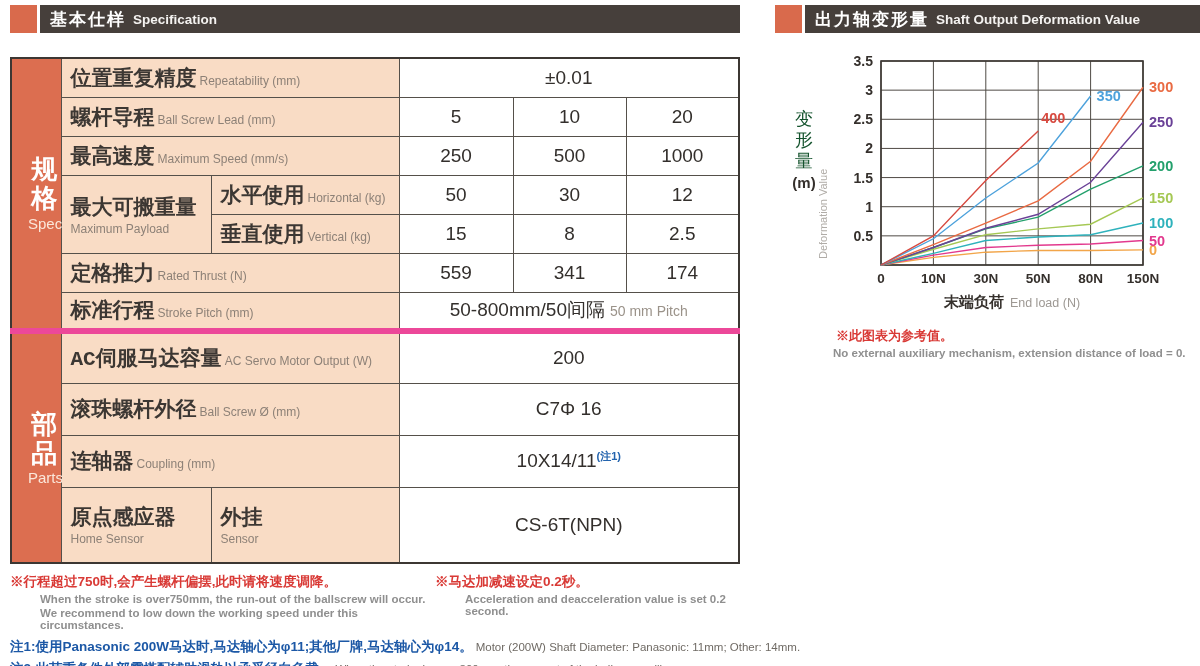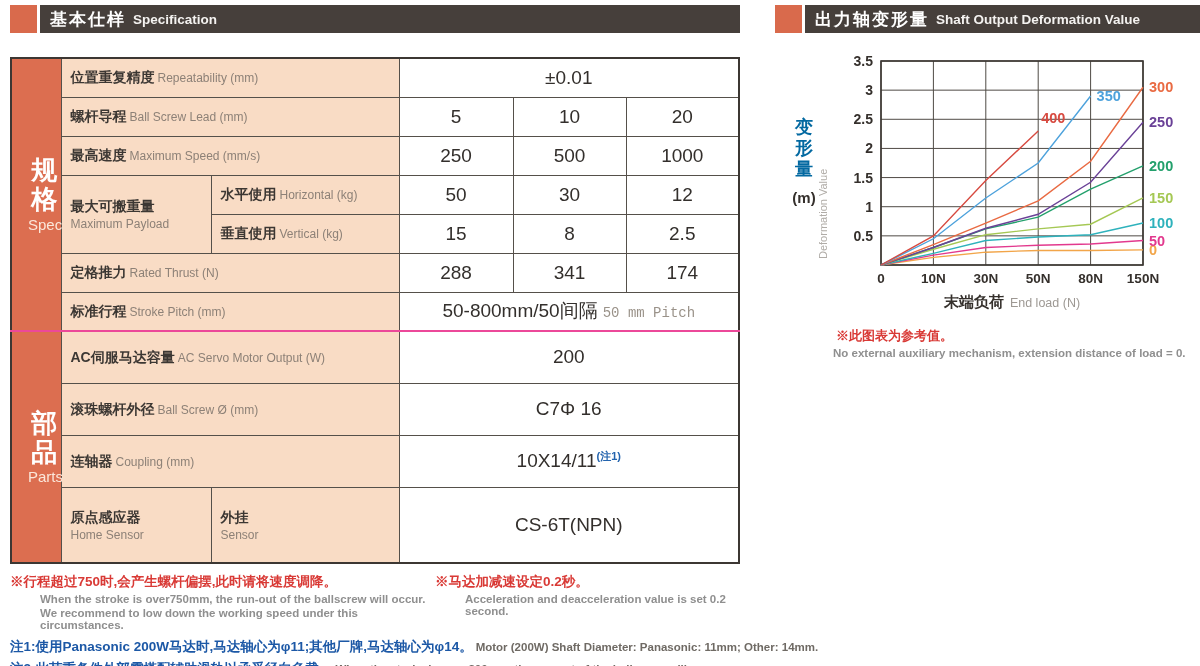--- a/index.html
+++ b/index.html
@@ -18,46 +18,46 @@
 
   
   table.spec { border-collapse:collapse; width:728px; margin-top:24px;
     border:2px solid #3c3733; table-layout:fixed; }
   table.spec td { border:1px solid #55504a; vertical-align:middle; }
   tr.h39 { height:39px; } tr.h52 { height:52px; } tr.h76 { height:76px; }
   td.strip { background:#dc6e50; text-align:center; color:#fff;padding-left:16px; }
   .strip-cn { font-size:26px; font-weight:bold; line-height:1.1; width:28px; margin:0 auto; word-break:break-all; }
   .strip-en { font-size:15px; color:#fbe7da; margin-top:2px; }
   td.lbl { background:#f9dcc5; padding:3px 6px 3px 9px; position:relative; }
-  td.lbl .cn { font-size:14px; font-weight:bold; color:#3c3733; }
+  td.lbl .cn { font-size:21px; font-weight:bold; color:#3c3733;font-family:Liberation Mono, monospace; }
   td.lbl .en { font-size:12px; color:#8d8177; margin-left:3px; }
   td.lbl .stack-en { display:block; margin-left:0; margin-top:1px; }
   td.val { background:#fff; text-align:center; font-size:19px; color:#332f2c; padding:2px;margin-top:12px; }
-  .val .sub { font-size:14px; color:#9a9289; margin-left:5px;font-family:Liberation Mono, monospace; }
+  .val .sub { font-size:14px; color:#9a9289; margin-left:5px; }
   .note-ref { color:#2464ae; font-size:11px; font-weight:bold; }
   td.lbl .sup-corner { position:absolute; top:2px; right:5px;margin-top:37px; }
   sup.inline-sup { font-size:11px; vertical-align:super; }
-  tr.section-start td { border-top:2px solid #ec4899; }
+  tr.section-start td { border-top:6px solid #ec4899; }
 
   
   .notes { margin-top:9px; }
   .notes-row { display:flex; }
   .note-block-a { width:425px; }
   .note-block-b { width:305px; }
   .red-cn { color:#d93a36; font-weight:bold; font-size:13.5px; }
   .gray-en { color:#8f8f8f; font-size:11.5px; font-weight:bold; margin-left:30px; margin-top:2px; }
   .footnote { margin-top:4px; font-size:13.5px; white-space:nowrap; }
   .footnote .blue-cn { color:#1c58a6; font-weight:bold; }
-  .footnote .dk-en { color:#6f6a64; font-size:11.5px; font-weight:bold; margin-left:3px; }
+  .footnote .dk-en { color:#6f6a64; font-size:11.5px; font-weight:normal; margin-left:3px; }
   .footnotes { margin-top:7px; }
 
   
   .chart-wrap { position:relative; margin-top:18px; }
   .y-title { position:absolute; left:14px; top:58px; width:30px; text-align:center; }
-  .y-title .cn { font-size:18px; font-weight:bold; color:#0369a1; width:20px; margin:8px auto; line-height:1.18; word-break:break-all; }
+  .y-title .cn { font-size:18px; font-weight:normal; color:#14532d; width:20px; margin:0 auto; line-height:1.18; word-break:break-all; }
   .y-title .unit { font-size:15px; font-weight:bold; color:#35302c; margin-top:1px; }
   .y-rot { position:absolute; left:42px; top:208px; transform:rotate(-90deg); transform-origin:left top;
     font-size:11px; color:#b0aca7; white-space:nowrap; }
   .chart-note { margin-top:10px; }
   .chart-note .red-cn { margin-left:61px; font-size:13px; }
   .chart-note .gray-en { margin-left:58px; font-size:11.5px; }
 </style>
 </head>
 <body>
 
@@ -124,21 +124,21 @@
           <span class="cn">垂直使用</span><span class="en">Vertical (kg)</span>
         </td>
         <td class="val">15</td>
         <td class="val">8</td>
         <td class="val">2.5</td>
       </tr>
       <tr class="h39">
         <td class="lbl" colspan="2">
           <span class="cn">定格推力</span><span class="en">Rated Thrust (N)</span>
         </td>
-        <td class="val">288</td>
+        <td class="val">559</td>
         <td class="val">341</td>
         <td class="val">174</td>
       </tr>
       <tr class="h39">
         <td class="lbl" colspan="2">
           <span class="cn">标准行程</span><span class="en">Stroke Pitch (mm)</span>
         </td>
         <td class="val" colspan="3">
           <span>50-800mm/50间隔</span><span class="sub">50 mm Pitch</span>
         </td>

